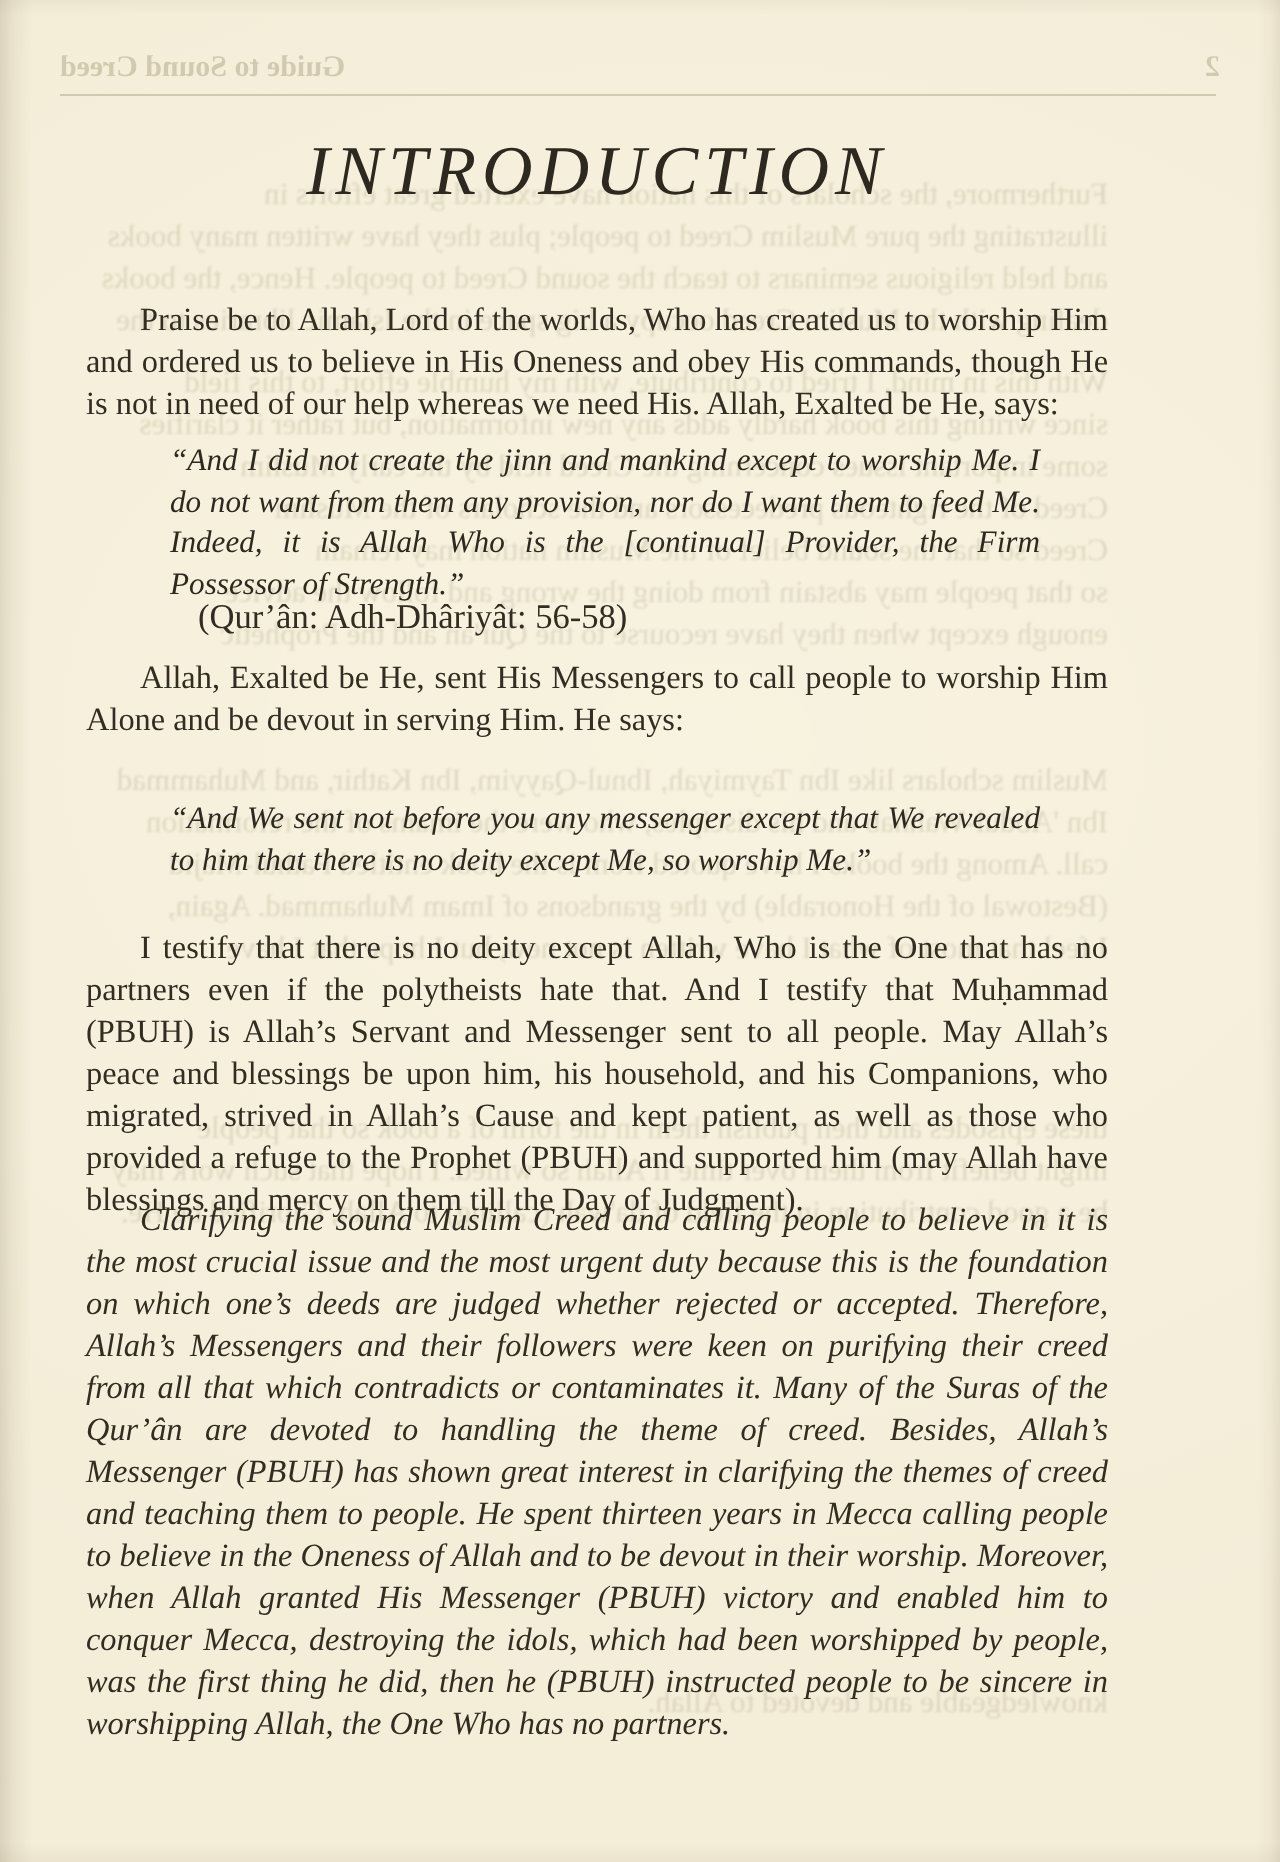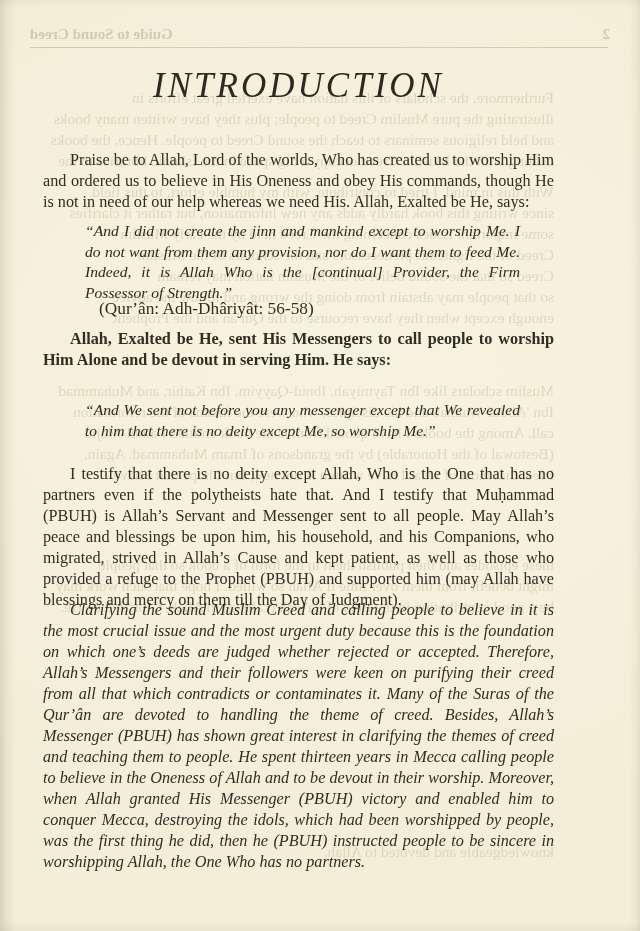--- a/index.html
+++ b/index.html
@@ -64,21 +64,21 @@
   }
   .cite{
     position:absolute;left:99px;width:435px;
     text-align:left;
     font-size:17.3px;
     color:#322c23;
   }
   #para1{top:150px;}
   #quote1{top:221px;}
   #cite1{top:299px;}
-  #para2{top:329px;font-weight:bold;}
+  #para2{top:329px;}
   #quote2{top:400px;}
   #cite2{top:424px;}
   #para3{top:464px;}
   #para4{top:600px;font-style:italic;}
 </style>
 </head>
 <body>
 
 <div class="scan">
 

